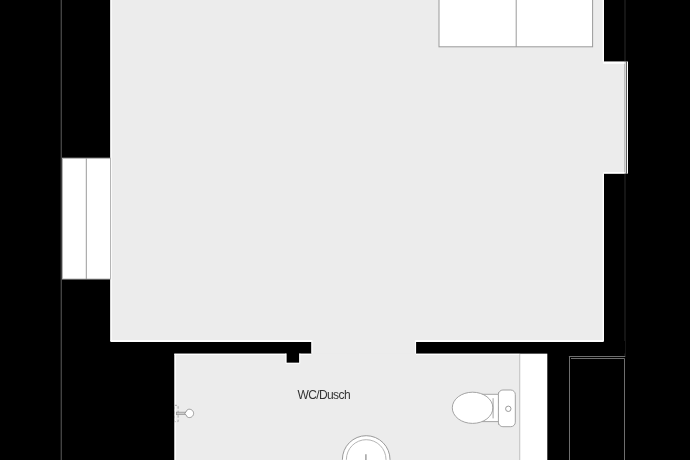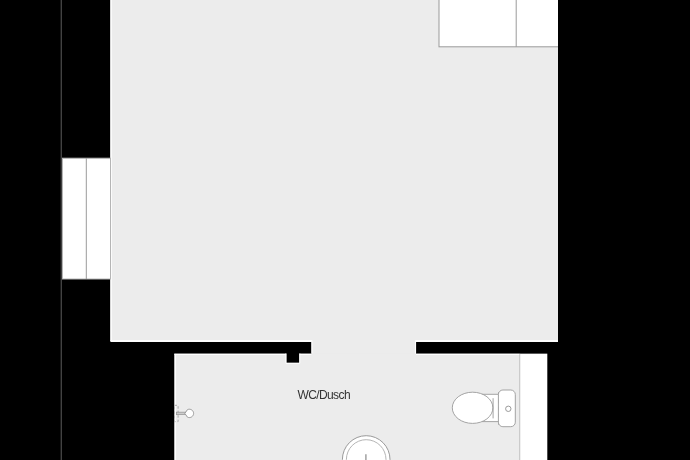--- a/index.html
+++ b/index.html
@@ -1,16 +1,16 @@
 <!DOCTYPE html>
 <html><head>
 <meta charset="utf-8">
 <style>
   html,body{margin:0;padding:0;background:#000;}
-  .plan{position:relative;width:558px;height:460px;overflow:hidden;background:#000;}
+  .plan{position:relative;width:690px;height:460px;overflow:hidden;background:#000;}
   svg{display:block;}
   text{font-family:"Liberation Sans",sans-serif;-webkit-font-smoothing:antialiased;}
 </style>
 </head>
 <body>
 <div class="plan">
 <svg width="690" height="460" viewBox="0 0 690 460">
 
   <rect x="0" y="0" width="690" height="460" fill="#000"></rect>
 

